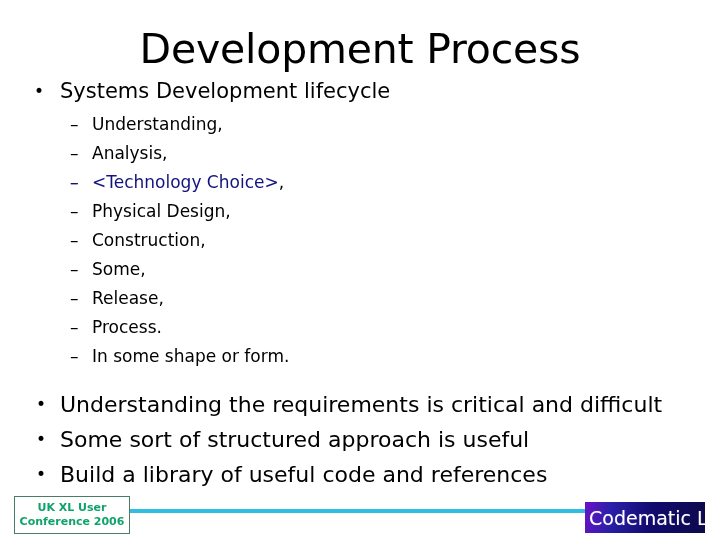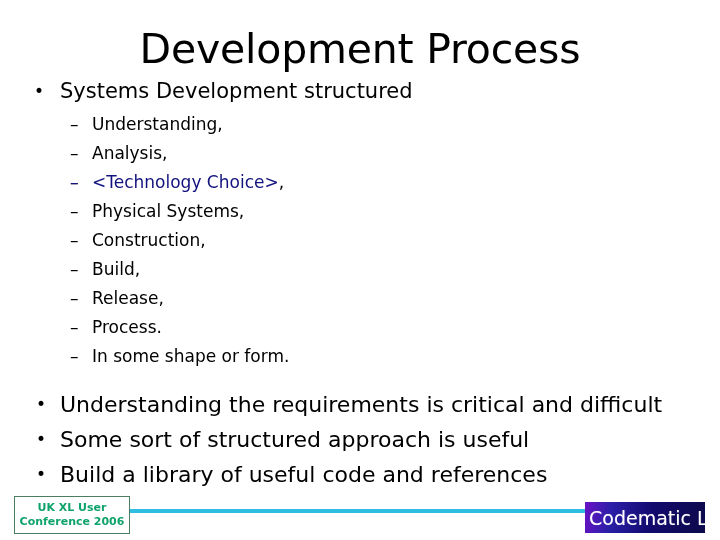--- a/index.html
+++ b/index.html
@@ -163,21 +163,21 @@
 <body>
 
 <div class="slide">
 
   <div class="slide-title">Development Process</div>
 
   <div class="body-area">
 
     <div class="lvl1">
       <span class="mark">•</span>
-      <span>Systems Development structured</span>
+      <span>Systems Development lifecycle</span>
     </div>
 
     <div class="sub-list">
 
       <div class="lvl2">
         <span class="mark">–</span>
         <span>Understanding,</span>
       </div>
 
       <div class="lvl2">
@@ -189,31 +189,31 @@
         <span class="mark">–</span>
       </div>
 
       <div class="lvl2 accent">
         <span class="mark">–</span>
         <span>&lt;Technology Choice&gt;</span><span class="tail">,</span>
       </div>
 
       <div class="lvl2">
         <span class="mark">–</span>
-        <span>Physical Systems,</span>
+        <span>Physical Design,</span>
       </div>
 
       <div class="lvl2">
         <span class="mark">–</span>
         <span>Construction,</span>
       </div>
 
       <div class="lvl2">
         <span class="mark">–</span>
-        <span>Build,</span>
+        <span>Some,</span>
       </div>
 
       <div class="lvl2">
         <span class="mark">–</span>
         <span>Release,</span>
       </div>
 
       <div class="lvl2">
         <span class="mark">–</span>
         <span>Process.</span>

